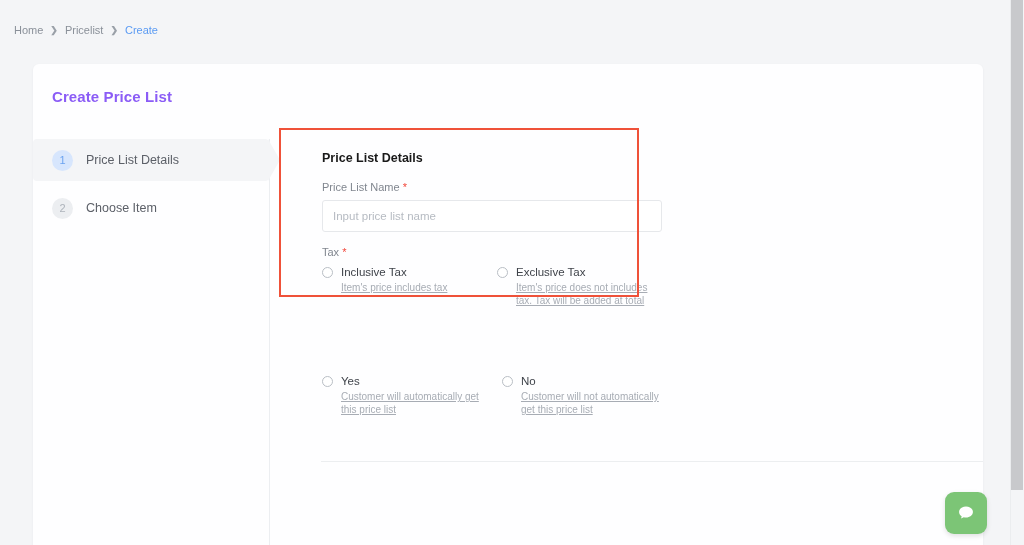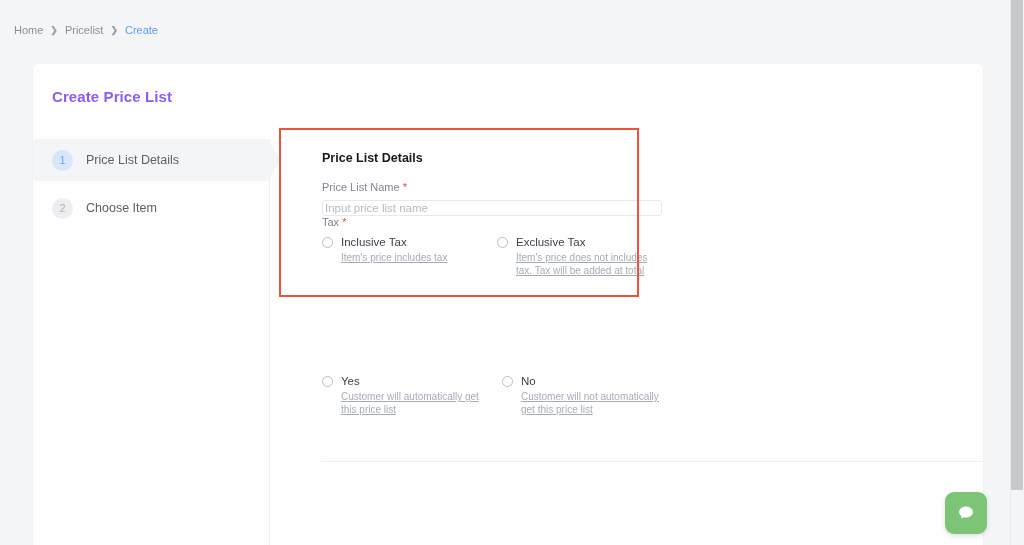--- a/index.html
+++ b/index.html
@@ -151,33 +151,33 @@
   .field-label {
     font-size: 11px;
     color: #80868f;
     margin-bottom: 7px;
   }
   .req { color: #f2463a; font-size: 11px; }
 
   .text-input {
     display: block;
     width: 340px;
-    height: 16px;
+    height: 32px;
     border: 1px solid #e6e8eb;
     border-radius: 3px;
-    padding: 0 2px;
+    padding: 0 10px;
     font-size: 11.5px;
     font-family: "Liberation Sans", sans-serif;
     color: #55595f;
     background: #fff;
     outline: none;
   }
   .text-input::placeholder { color: #b6bbc2; }
 
-  .field-block { }
+  .field-block { margin-bottom: 14px; }
 
   
   .radio-row {
     display: flex;
     margin-top: 8px;
   }
   .radio-col { width: 180px; }
 
   .radio-head {
     display: flex;

